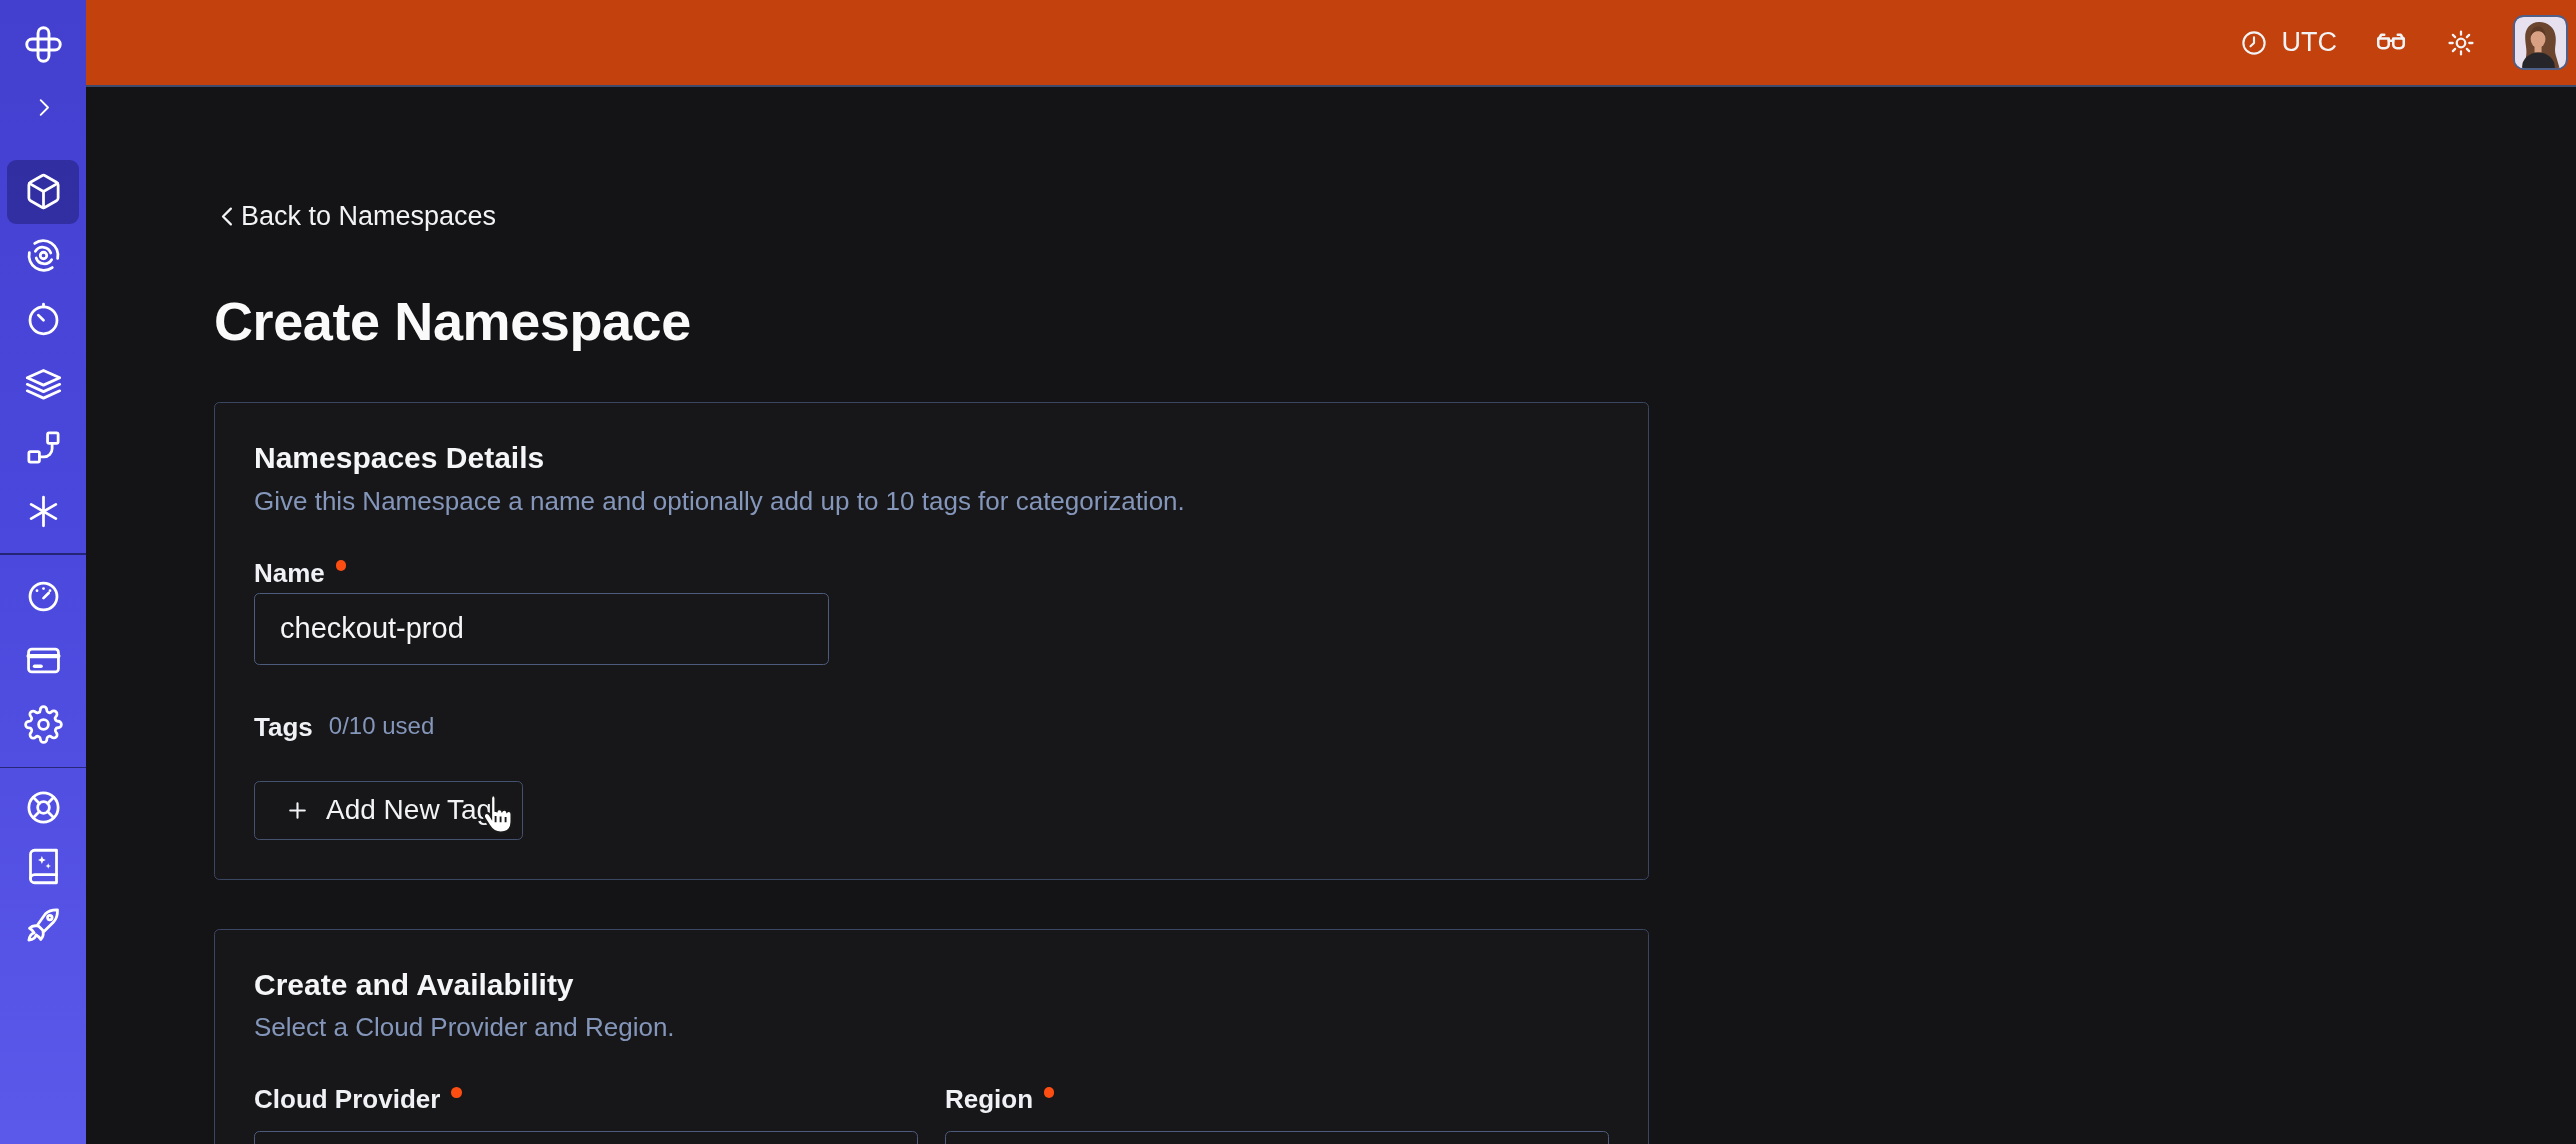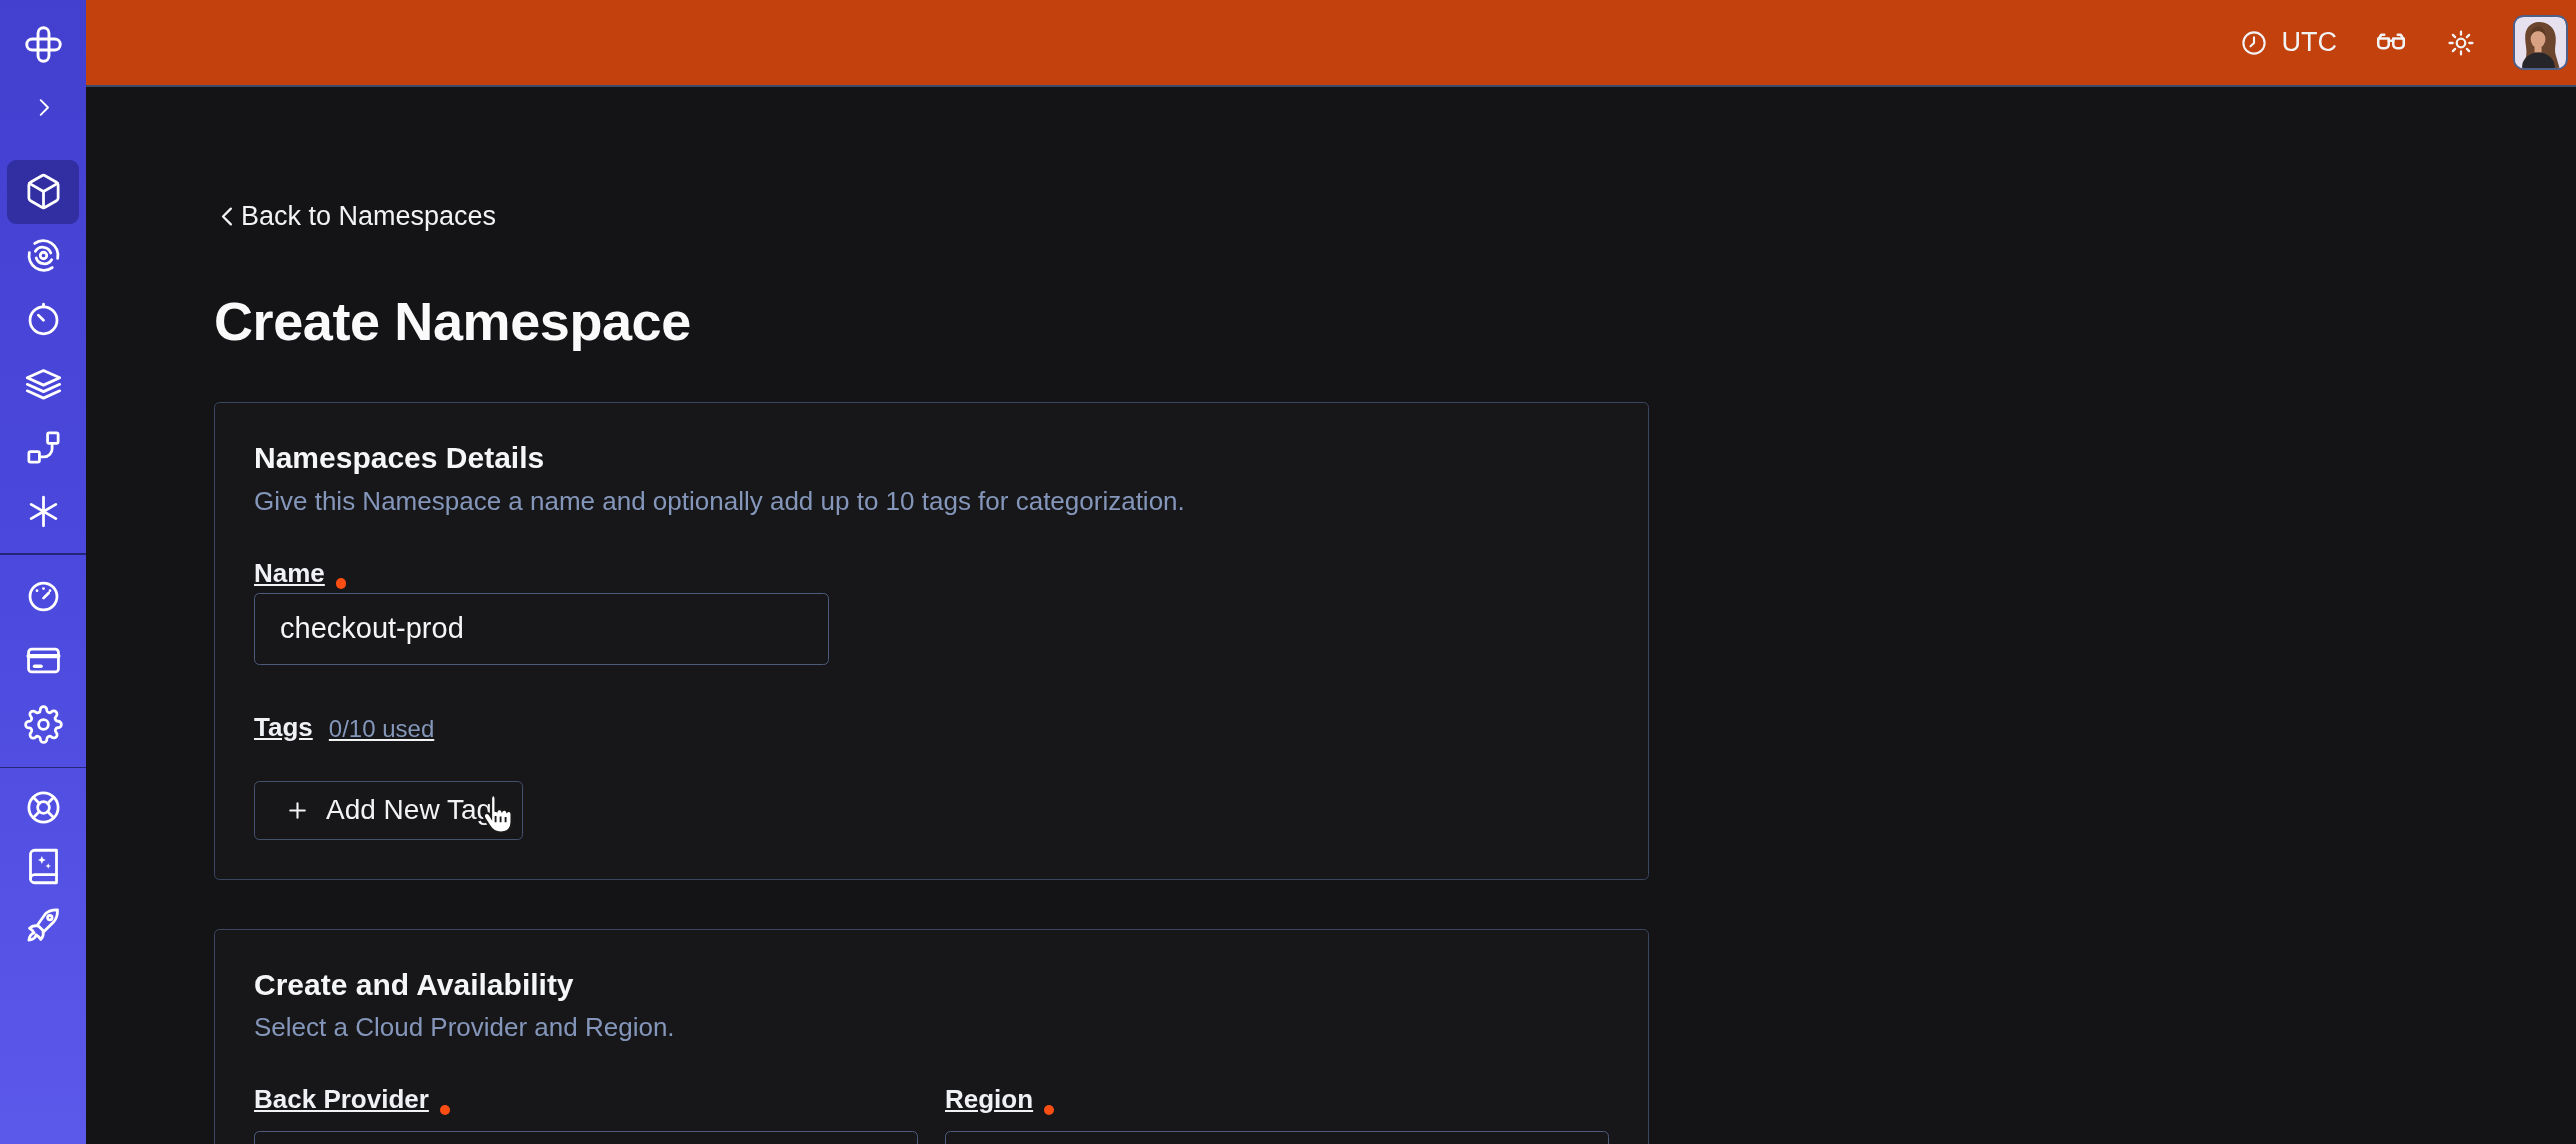--- a/index.html
+++ b/index.html
@@ -39,21 +39,21 @@
   .back-link svg { stroke:#f2f3f5; fill:none; stroke-width:2; stroke-linecap:round; stroke-linejoin:round; }
   h1 { margin-top:57px; font-size:54px; font-weight:600; letter-spacing:-0.4px; color:#fafafa; }
 
   .card { width:1435px; background:#17171a; border:1.8px solid #3a4662; border-radius:5.4px;
     padding:38px 39px 39px; }
   .card-1 { margin-top:50px; }
   .card-2 { margin-top:49px; min-height:376px; }
   .card-title { font-size:30px; font-weight:600; color:#f5f6f8; }
   .card-sub { margin-top:10.7px; font-size:26px; color:#8496ba; }
 
-  .label-row { margin-top:41px; display:flex; align-items:flex-end; gap:10.7px;text-decoration:underline; }
+  .label-row { margin-top:41px; display:flex; align-items:flex-start; gap:10.7px; }
   .label { font-size:26px; font-weight:600; color:#f0f1f4; }
   .req-dot { width:10.7px; height:10.7px; border-radius:50%; background:#fc4e12; margin-top:2.7px; }
   .usage { font-size:24px; color:#8496ba; margin-left:5.4px; }
 
   .text-input { display:block; margin-top:4px; width:575px; height:72px; background:transparent;
     border:1.8px solid #4d5b7c; border-radius:5.4px; color:#f5f5f7; font-size:29px;
     padding:0 25px; font-family:inherit; outline:none; }
 
   .add-tag-btn { margin-top:38px; height:59px; padding:0 30px; display:inline-flex;
     align-items:center; gap:16px; background:transparent; border:1.8px solid #45526f;
@@ -260,21 +260,21 @@
   </section>
 
   
   <section class="card card-2">
     <h2 class="card-title">Create and Availability</h2>
     <p class="card-sub">Select a Cloud Provider and Region.</p>
 
     <div class="grid2">
       <div>
         <div class="label-row" style="margin-top:0">
-          <span class="label">Back Provider</span>
+          <span class="label">Cloud Provider</span>
           <span class="req-dot"></span>
         </div>
         <div class="select">
 
           <span class="flex-sp"></span>
 
         </div>
       </div>
       <div>
         <div class="label-row" style="margin-top:0">

